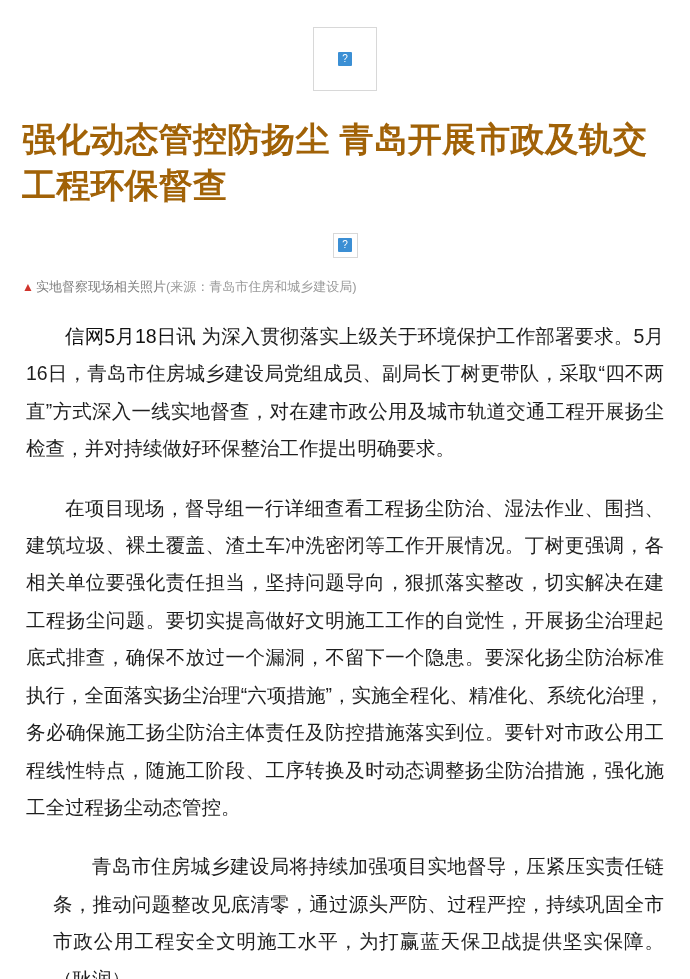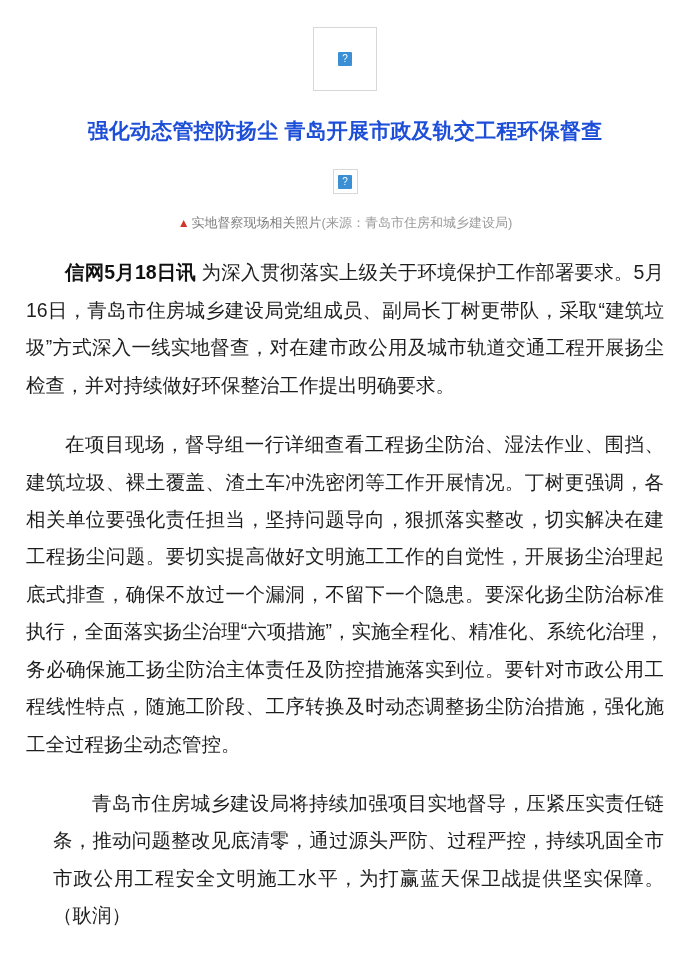--- a/index.html
+++ b/index.html
@@ -48,42 +48,41 @@
     display: flex;
     justify-content: center;
   }
   .top-image {
     width: 64px;
     height: 64px;
   }
 
   h1.title {
     margin: 26px 0 0 0;
-    font-size: 21px;
+    font-size: 34px;
     line-height: 1.35;
     font-weight: bold;
-    text-align: center;
     letter-spacing: 0.2px;
-    color: #1d4ed8;
+    color: #a16207;
     font-family: "Liberation Sans", sans-serif;
   }
 
   .mid-image-wrap {
     margin-top: 24px;
     display: flex;
     justify-content: center;
   }
   .mid-image {
     width: 25px;
     height: 25px;
   }
 
   .caption {
     margin-top: 20px;
-    text-align: center;
+    text-align: left;
     font-size: 13px;
     color: #888888;
     font-family: "Liberation Sans", sans-serif;
   }
   .caption .tri {
     color: #d0342c;
     font-size: 12px;
     margin-right: 2px;
   }
   .caption .cap-main {
@@ -102,21 +101,21 @@
     font-size: 19.5px;
     line-height: 1.92;
     text-align: justify;
     text-justify: inter-ideograph;
     color: #1e1e1e;
     text-indent: 2em;
     font-family: "Liberation Sans", sans-serif;
   }
   p.para:last-child { margin-bottom: 0; margin-left: 27px; }
   .lead {
-    font-weight: bold;
+    font-weight: normal;
     color: #111111;
   }
 </style>
 </head>
 <body>
 
 <div class="page">
 
   <div class="top-image-wrap">
     <div class="img-placeholder top-image">
@@ -130,18 +129,18 @@
     <div class="img-placeholder mid-image">
       <span class="glyph">?</span>
     </div>
   </div>
 
   <div class="caption">
     <span class="tri">▲</span><span class="cap-main">实地督察现场相关照片</span><span class="cap-src">(来源：青岛市住房和城乡建设局)</span>
   </div>
 
   <div class="body-copy">
-    <p class="para"><span class="lead">信网5月18日讯</span><span> 为深入贯彻落实上级关于环境保护工作部署要求。5月16日，青岛市住房城乡建设局党组成员、副局长丁树更带队，采取“建筑垃圾”方式深入一线实地督查，对在建市政公用及城市轨道交通工程开展扬尘检查，并对持续做好环保整治工作提出明确要求。</span></p>
+    <p class="para"><span class="lead">信网5月18日讯</span><span> 为深入贯彻落实上级关于环境保护工作部署要求。5月16日，青岛市住房城乡建设局党组成员、副局长丁树更带队，采取“四不两直”方式深入一线实地督查，对在建市政公用及城市轨道交通工程开展扬尘检查，并对持续做好环保整治工作提出明确要求。</span></p>
     <p class="para"><span>在项目现场，督导组一行详细查看工程扬尘防治、湿法作业、围挡、建筑垃圾、裸土覆盖、渣土车冲洗密闭等工作开展情况。丁树更强调，各相关单位要强化责任担当，坚持问题导向，狠抓落实整改，切实解决在建工程扬尘问题。要切实提高做好文明施工工作的自觉性，开展扬尘治理起底式排查，确保不放过一个漏洞，不留下一个隐患。要深化扬尘防治标准执行，全面落实扬尘治理“六项措施”，实施全程化、精准化、系统化治理，务必确保施工扬尘防治主体责任及防控措施落实到位。要针对市政公用工程线性特点，随施工阶段、工序转换及时动态调整扬尘防治措施，强化施工全过程扬尘动态管控。</span></p>
     <p class="para"><span>青岛市住房城乡建设局将持续加强项目实地督导，压紧压实责任链条，推动问题整改见底清零，通过源头严防、过程严控，持续巩固全市市政公用工程安全文明施工水平，为打赢蓝天保卫战提供坚实保障。（耿润）</span></p>
   </div>
 
 </div>
 
 </body></html>

